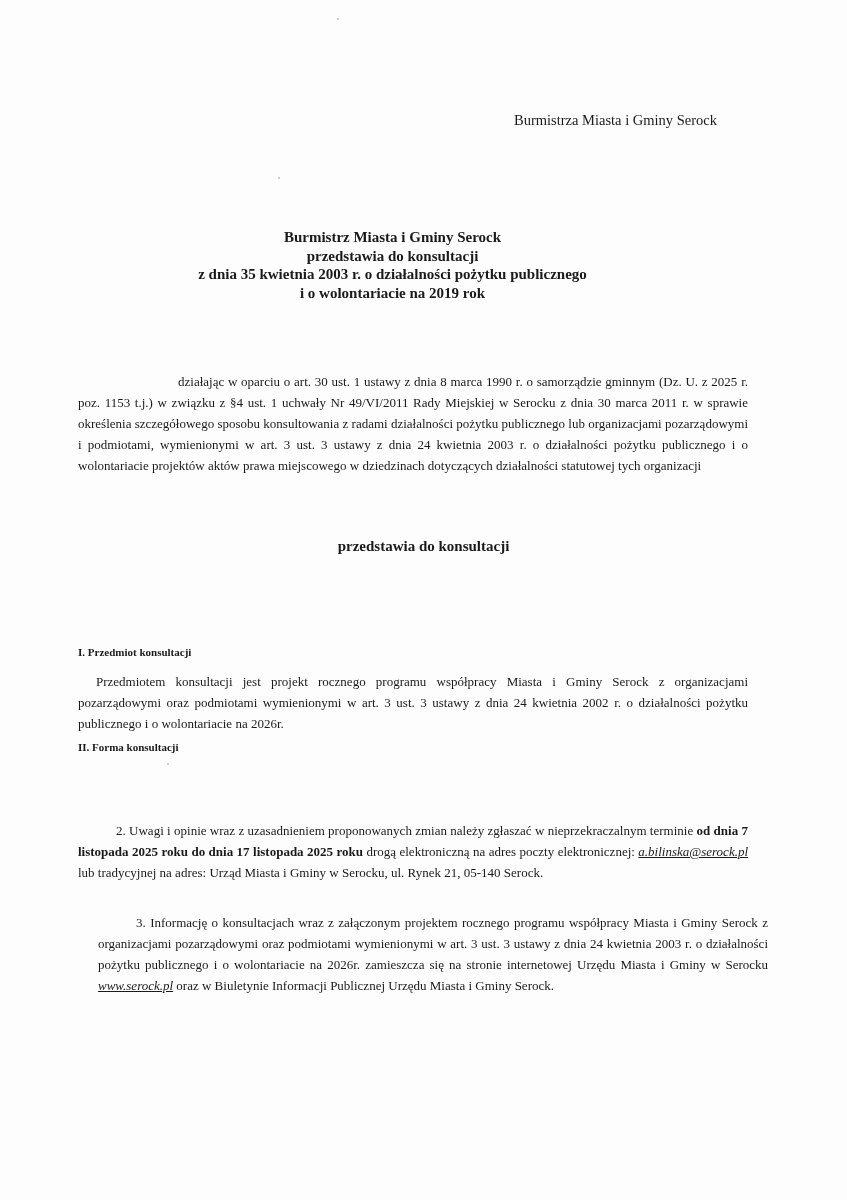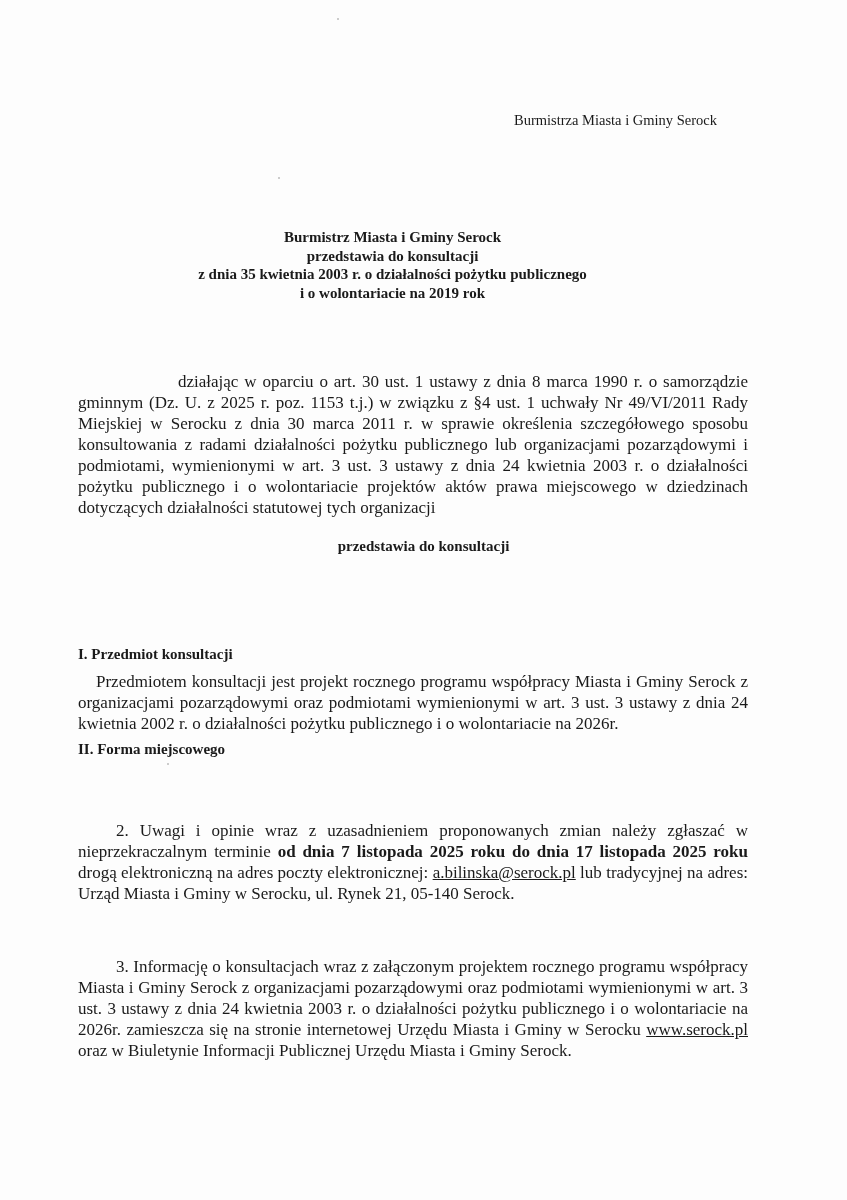--- a/index.html
+++ b/index.html
@@ -42,21 +42,21 @@
       font-size: 15px;
       line-height: 18.5px;
       margin-left: 31px;
     }
     .title-block div { white-space: nowrap; }
 
     .body-text {
       position: absolute;
       left: 78px;
       width: 670px;
-      font-size: 17px;
+      font-size: 13px;
       line-height: 21px;
       text-align: justify;
     }
     .p-intro {
       top: 371px;
       text-indent: 100px;
     }
     .center-heading {
       position: absolute;
       left: 0;
@@ -67,45 +67,47 @@
       font-size: 15px;
     }
     .p-project {
       top: 576px;
       text-indent: 18px;
     }
     .section-heading {
       position: absolute;
       left: 78px;
       font-weight: bold;
-      font-size: 15px;
+      font-size: 11px;
     }
     .h1 { top: 646px; }
     .p-subject {
       top: 671px;
       text-indent: 18px;
     }
     .h2 { top: 741px; }
     .p-form1 {
       top: 770px;
       text-indent: 38px;
     }
     .p-form2 {
       top: 820px;
       text-indent: 38px;
     }
     .p-form3 {
-      top: 956px;
+      top: 912px;
       text-indent: 38px;
+      margin-left: 20px;
     }
     .bold { font-weight: bold; }
     .link {
       color: #1a1a1a;
       text-decoration: underline;
       cursor: pointer;
+      font-style: italic;
     }
     .artifact-dot {
       position: absolute;
       width: 2px; height: 2px;
       background: #bbb;
       border-radius: 1px;
     }
   </style>
 </head>
 <body>
@@ -124,21 +126,21 @@
   </div>
 
   <div class="body-text p-intro">działając w oparciu o art. 30 ust. 1 ustawy z dnia 8 marca 1990 r. o samorządzie gminnym (Dz. U. z 2025 r. poz. 1153 t.j.) w związku z §4 ust. 1 uchwały Nr 49/VI/2011 Rady Miejskiej w Serocku z dnia 30 marca 2011 r. w sprawie określenia szczegółowego sposobu konsultowania z radami działalności pożytku publicznego lub organizacjami pozarządowymi i podmiotami, wymienionymi w art. 3 ust. 3 ustawy z dnia 24 kwietnia 2003 r. o działalności pożytku publicznego i o wolontariacie projektów aktów prawa miejscowego w dziedzinach dotyczących działalności statutowej tych organizacji</div>
 
   <div class="center-heading">przedstawia do konsultacji</div>
 
 
   <div class="section-heading h1">I. Przedmiot konsultacji</div>
   <div class="body-text p-subject">Przedmiotem konsultacji jest projekt rocznego programu współpracy Miasta i Gminy Serock z organizacjami pozarządowymi oraz podmiotami wymienionymi w art. 3 ust. 3 ustawy z dnia 24 kwietnia 2002 r. o działalności pożytku publicznego i o wolontariacie na 2026r.</div>
 
-  <div class="section-heading h2">II. Forma miejscowego</div>
+  <div class="section-heading h2">II. Forma konsultacji</div>
 
   <div class="body-text p-form2"><span>2. Uwagi i opinie wraz z uzasadnieniem proponowanych zmian należy zgłaszać w nieprzekraczalnym terminie </span><span class="bold">od dnia 7 listopada 2025 roku do dnia 17 listopada 2025 roku</span><span> drogą elektroniczną na adres poczty elektronicznej: </span><a class="link">a.bilinska@serock.pl</a><span> lub tradycyjnej na adres: Urząd Miasta i Gminy w Serocku, ul. Rynek 21, 05-140 Serock.</span></div>
 
   <div class="body-text p-form3"><span>3. Informację o konsultacjach wraz z załączonym projektem rocznego programu współpracy Miasta i Gminy Serock z organizacjami pozarządowymi oraz podmiotami wymienionymi w art. 3 ust. 3 ustawy z dnia 24 kwietnia 2003 r. o działalności pożytku publicznego i o wolontariacie na 2026r. zamieszcza się na stronie internetowej Urzędu Miasta i Gminy w Serocku </span><a class="link">www.serock.pl</a><span> oraz w Biuletynie Informacji Publicznej Urzędu Miasta i Gminy Serock.</span></div>
 
   <div class="artifact-dot" style="left:337px; top:18px;"></div>
   <div class="artifact-dot" style="left:278px; top:177px;"></div>
   <div class="artifact-dot" style="left:167px; top:763px;"></div>
 </div>
 

